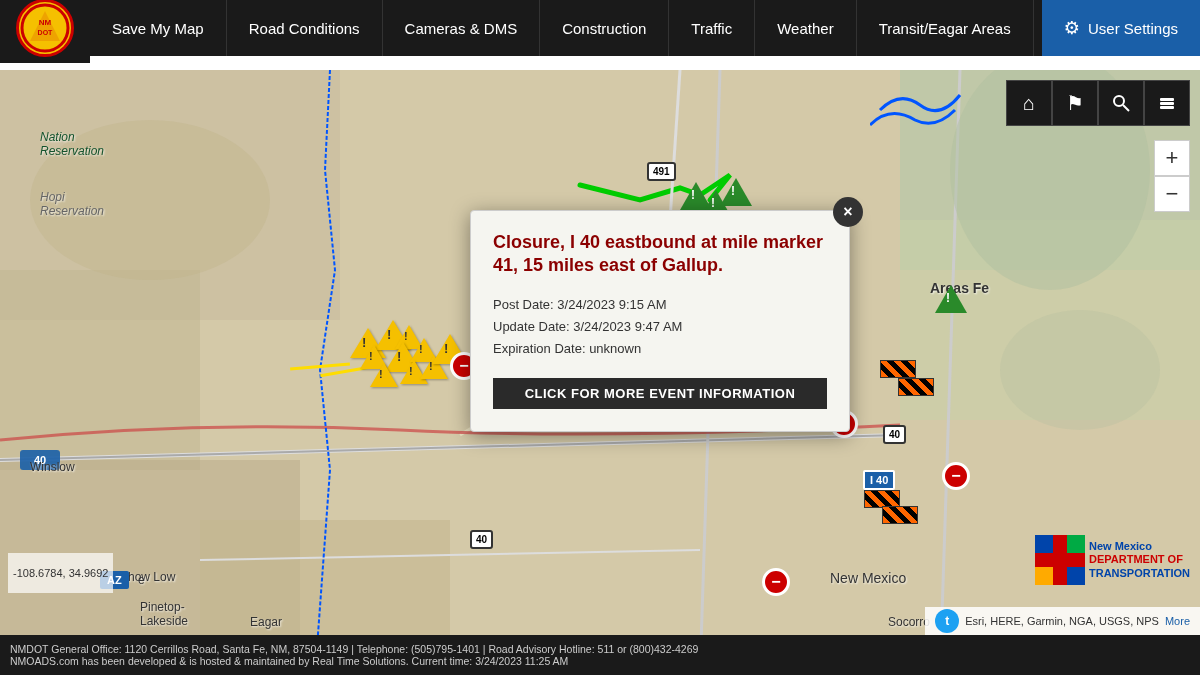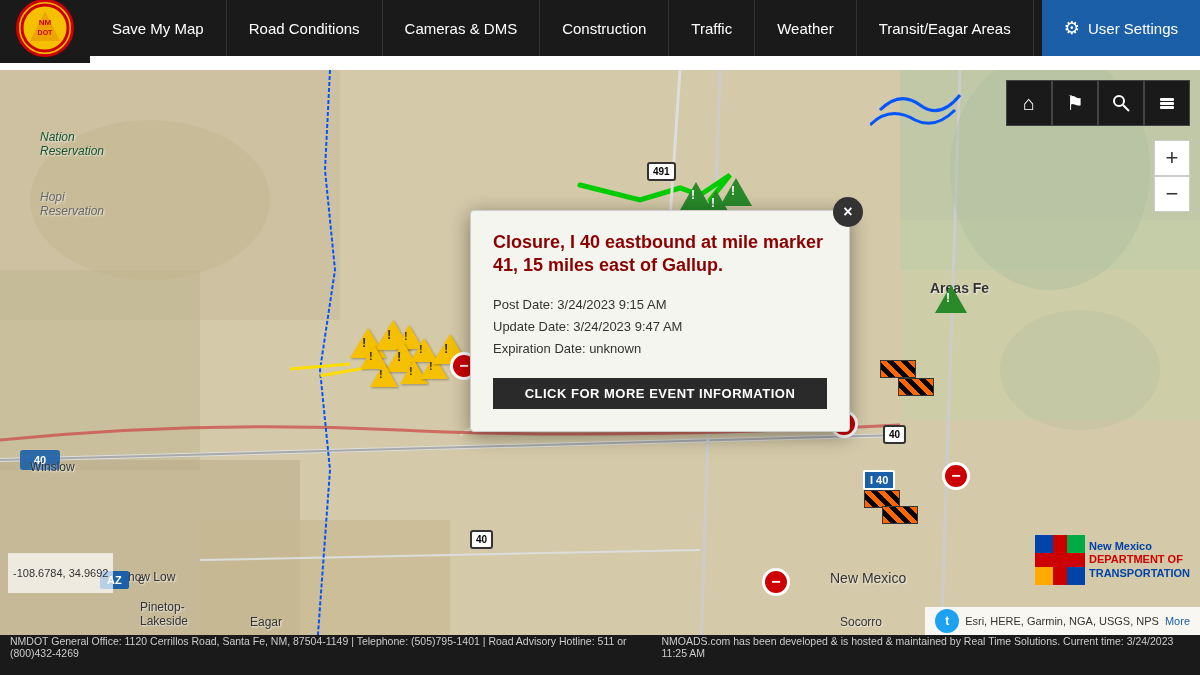--- a/index.html
+++ b/index.html
@@ -151,21 +151,21 @@
     
     .map-label {
       position: absolute; font-size: 12px; color: #333; font-weight: 500; z-index: 15;
       text-shadow: 1px 1px 2px rgba(255,255,255,0.8);
     }
 
     
     #footer {
       position: absolute; bottom: 0; left: 0; right: 0; height: 40px;
       background: #1a1a1a; color: #ccc; font-size: 10.5px;
-      display: flex; flex-direction: row; justify-content: center;
+      display: flex; flex-direction: column; justify-content: center;
       padding: 0 10px; z-index: 100;
     }
 
     
     #nmdot-logo {
       position: absolute; bottom: 50px; right: 10px; z-index: 50;
       display: flex; align-items: center; gap: 4px;
     }
     .nmdot-text { font-size: 11px; color: #0044aa; font-weight: bold; line-height: 1.2; }
     .nmdot-text span { color: #cc0000; }
@@ -272,21 +272,21 @@
       <path d="M0,45 Q20,25 45,40 Q65,50 85,30" stroke="#0055ff" stroke-width="3" fill="none"></path>
     </svg>
   </div>
 
   <div class="map-label" style="left:30px;top:390px;">Winslow</div>
   <div class="map-label" style="left:120px;top:500px;">Show Low</div>
   <div class="map-label" style="left:140px;top:530px;">Pinetop-<br>Lakeside</div>
   <div class="map-label" style="left:250px;top:545px;">Eagar</div>
   <div class="map-label" style="left:930px;top:210px;font-size:14px;font-weight:bold;">Areas Fe</div>
   <div class="map-label" style="left:830px;top:500px;font-size:14px;">New Mexico</div>
-  <div class="map-label" style="left:840px;top:545px;">Socorro</div>
+  <div class="map-label" style="left:888px;top:545px;">Socorro</div>
 
   <div class="map-label" style="left:40px;top:120px;color:#666;font-style:italic;">Hopi<br>Reservation</div>
   <div class="map-label" style="left:40px;top:60px;color:#14532d;font-style:italic;">Nation<br>Reservation</div>
 
   <div class="shield" style="left:647px;top:92px;">491</div>
   <div class="shield" style="left:470px;top:460px;">40</div>
   <div class="shield" style="left:883px;top:355px;">40</div>
 
   <div style="position:absolute;left:863px;top:352px;z-index:20;margin-top:48px;">
     <div style="background:#1a5fa8;color:#fff;font-size:11px;font-weight:bold;padding:2px 5px;border-radius:2px;border:2px solid #fff;">I 40</div>

